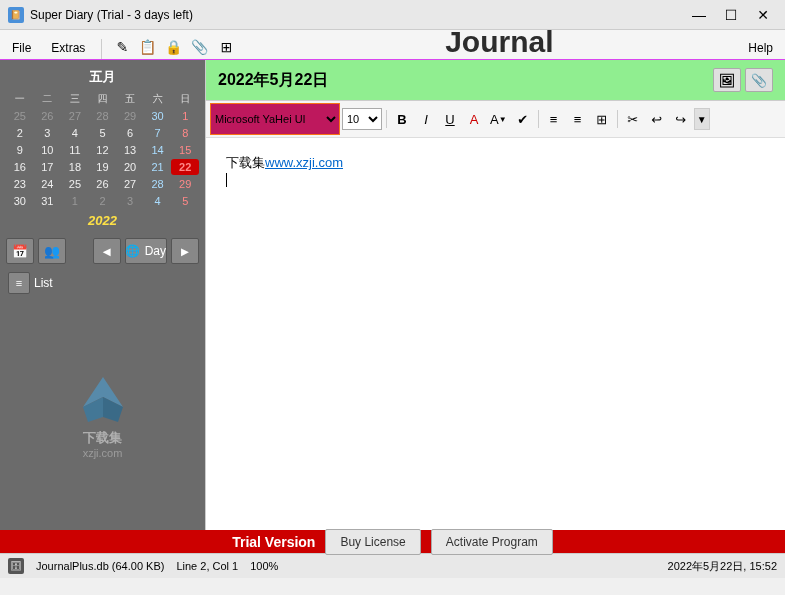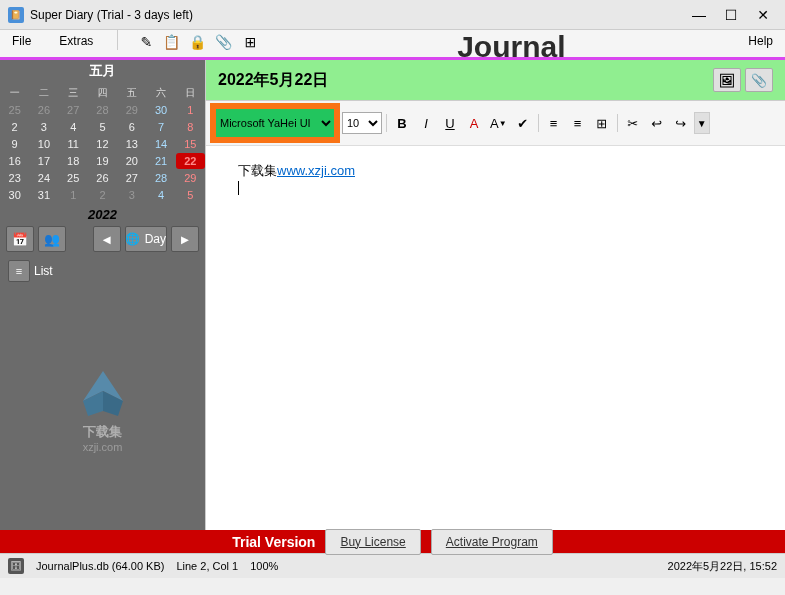--- a/index.html
+++ b/index.html
@@ -19,24 +19,24 @@
     .title-bar-left { display: flex; align-items: center; gap: 6px; font-size: 12px; }
     .title-bar-icon { width: 16px; height: 16px; background: #4a90d9; border-radius: 2px; font-size: 9px; color: white; display: flex; align-items: center; justify-content: center; }
     .title-bar-controls { display: flex; gap: 4px; }
     .title-btn { width: 28px; height: 22px; border: none; background: transparent; cursor: pointer; font-size: 14px; display: flex; align-items: center; justify-content: center; }
 
     
     .menu-bar {
       height: 30px;
       background: #f5f5f5;
       display: flex;
-      align-items: flex-start;
+      align-items: flex-end;
       padding: 0 4px;
-      border-bottom: 3px solid #d946ef;
-      gap: 12px;
+      border-bottom: 1px solid #d946ef;
+      gap: 4px;
     }
     .menu-item { padding: 4px 8px; cursor: pointer; font-size: 12px; border-radius: 2px; }
     .menu-toolbar-sep { width: 1px; height: 20px; background: #ccc; margin: 0 4px; }
     .toolbar-icons { display: flex; align-items: center; gap: 2px; }
     .tb-icon { width: 24px; height: 24px; border: 1px solid transparent; cursor: pointer; display: flex; align-items: center; justify-content: center; font-size: 14px; border-radius: 2px; }
     .journal-title { font-size: 30px; font-weight: bold; color: #2c2c2c; margin-left: 20px; flex: 1; text-align: center; }
     .help-link { margin-left: auto; padding: 4px 8px; cursor: pointer; color: #000; }
 
     
     .main-area {
@@ -48,20 +48,21 @@
     .sidebar {
       width: 205px;
       background: #6b6b6b;
       display: flex;
       flex-direction: column;
       flex-shrink: 0;
     }
 
     
     .calendar {
+      padding: 6px;
       color: white;
     }
     .cal-header {
       text-align: center;
       font-size: 13px;
       font-weight: bold;
       color: white;
       margin-bottom: 4px;
       padding: 2px;
     }
@@ -88,21 +89,21 @@
       color: #eee;
     }
     .cal-day.other-month { color: #999; }
     .cal-day.today { background: #cc0000; color: white; font-weight: bold; border-radius: 3px; }
     .cal-day.sunday { color: #ff8888; }
     .cal-day.saturday { color: #aaddff; }
     .cal-year {
       text-align: center;
       font-size: 13px;
       font-weight: bold;
-      color: #000000;
+      color: #fde047;
       margin-top: 4px;
       font-style: italic;
     }
 
     
     .sidebar-nav {
       display: flex;
       align-items: center;
       padding: 4px 6px;
       gap: 4px;
@@ -177,33 +178,33 @@
     .format-bar {
       display: flex;
       align-items: center;
       padding: 2px 4px;
       background: #f5f5f5;
       border-bottom: 1px solid #ddd;
       gap: 2px;
       flex-wrap: nowrap;
       overflow: hidden;
     }
-    .font-select { height: 40px; font-size: 11px; border: 6px solid #f97316; background: #22c55e; min-width: 130px; cursor: pointer; }
+    .font-select { height: 32px; font-size: 11px; border: 1px solid #f97316; background: #be185d; min-width: 130px; cursor: pointer; }
     .size-select { height: 22px; font-size: 11px; border: 1px solid #aaa; background: white; width: 40px; cursor: pointer; }
     .fmt-sep { width: 1px; height: 18px; background: #ccc; margin: 0 2px; }
     .fmt-btn { min-width: 22px; height: 22px; border: 1px solid transparent; background: transparent; cursor: pointer; display: flex; align-items: center; justify-content: center; font-size: 13px; border-radius: 2px; padding: 0 2px; }
     .fmt-btn.bold { font-weight: bold; }
     .fmt-btn.italic { font-style: italic; }
     .fmt-btn.underline { text-decoration: underline; }
     .fmt-scroll { width: 16px; height: 22px; background: #e0e0e0; border: 1px solid #ccc; cursor: pointer; display: flex; align-items: center; justify-content: center; font-size: 10px; }
 
     
     .editor-content {
       flex: 1;
-      padding: 16px 32px;
+      padding: 16px 20px;
       font-size: 13px;
       overflow-y: auto;
       position: relative;
     }
     .editor-content .link { color: #0066cc; text-decoration: underline; }
     .editor-cursor { display: inline-block; width: 1px; height: 14px; background: black; vertical-align: text-bottom; animation: blink 1s step-end infinite; }
     @keyframes blink { 0%, 100% { opacity: 1; } 50% { opacity: 0; } }
 
     
     .trial-bar {
@@ -219,21 +220,20 @@
     }
     .trial-btn {
       padding: 5px 14px;
       background: #e8e8e8;
       color: #333;
       border: 1px solid #aaa;
       cursor: pointer;
       font-size: 12px;
       border-radius: 2px;
       font-weight: normal;
-      text-decoration: underline;
     }
 
     
     .status-bar {
       height: 25px;
       background: #e8e8e8;
       border-top: 1px solid #ccc;
       display: flex;
       align-items: center;
       padding: 0 8px;

